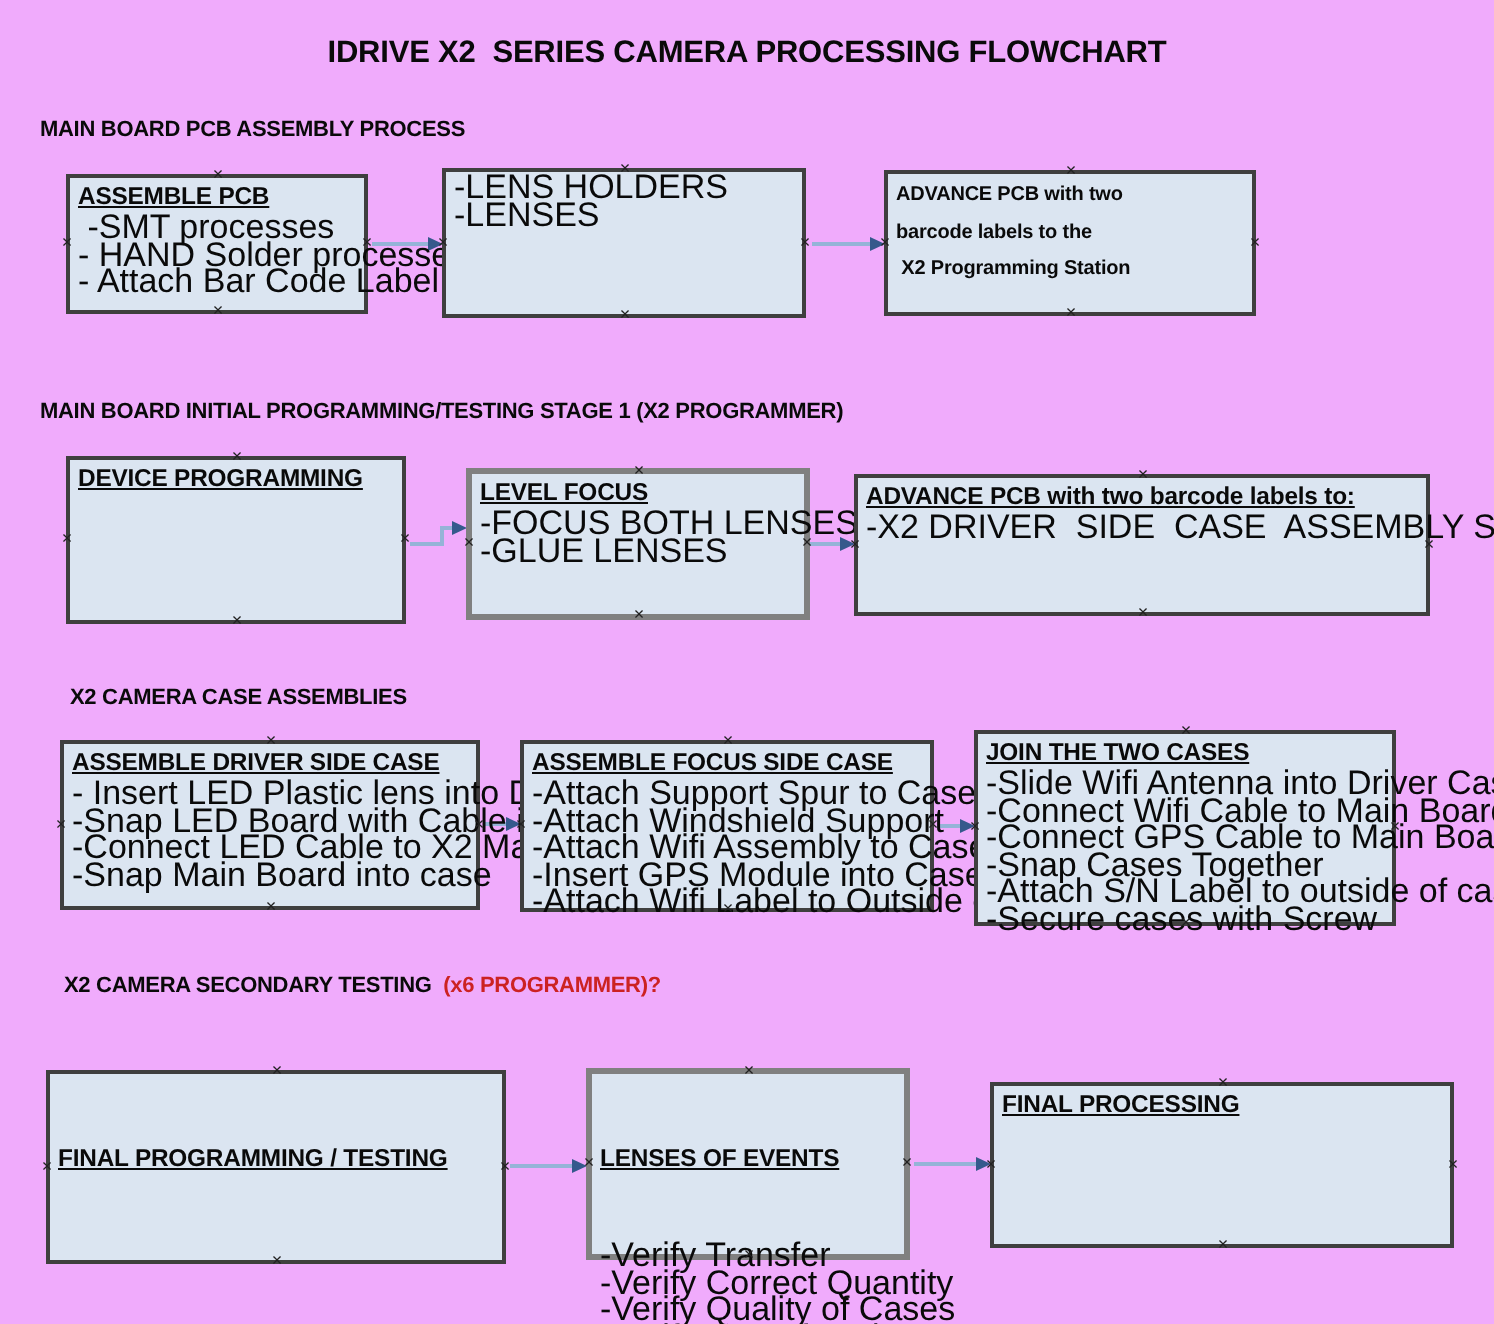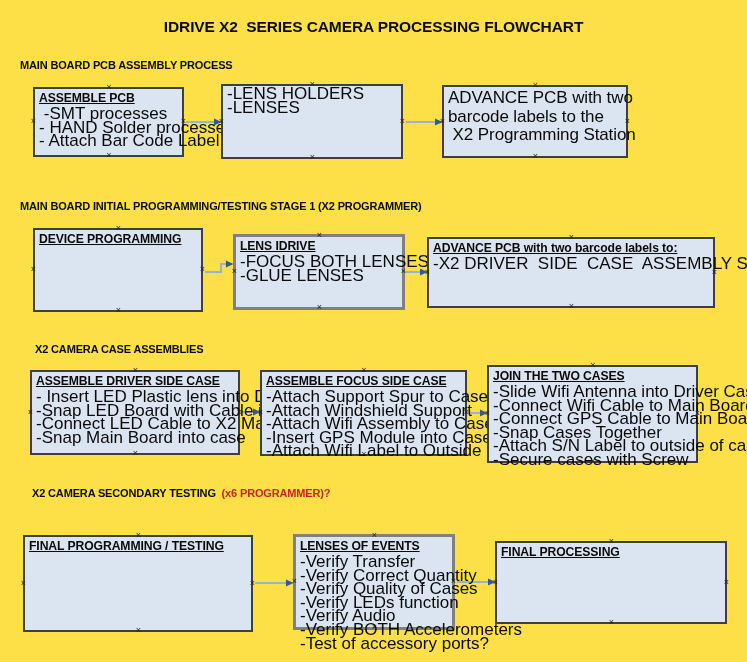--- a/index.html
+++ b/index.html
@@ -1,47 +1,47 @@
 <!DOCTYPE html>
 <html><head>
 <meta charset="utf-8">
 <style>
   html,body { margin:0; padding:0; background:#ffffff; }
   .canvas {
-    position:relative; width:747px; height:662px; background:#fde047;
+    position:relative; width:747px; height:662px; background:#f0abfc;
     font-family:"Liberation Sans", sans-serif; overflow:hidden;
   }
   .page-title {
     position:absolute; top:18px; left:0; width:747px; text-align:center;
     font-size:15.5px; font-weight:bold; color:#0a0a0a; white-space:pre; letter-spacing:-0.1px;
   }
   .sec-heading {
     position:absolute; font-size:11px; font-weight:bold; color:#0a0a0a;
     white-space:pre; letter-spacing:-0.15px;
   }
   #sh1 { left:20px; top:59px; }
   #sh2 { left:20px; top:200px; }
   #sh3 { left:35px; top:343px; }
   #sh4 { left:32px; top:487px; }
-  .red { color:#cc2222; }
+  .red { color:#cc2222;margin-top:33px; }
   .box {
     position:absolute; box-sizing:border-box;
     background:#dbe5f1; border:2px solid #3f3f3f;
   }
   .box.gray { border:3px solid #808080; }
   .box-title {
     font-size:12.2px; font-weight:bold; line-height:15px;
     padding:2px 2px 0 4px; white-space:pre; color:#0a0a0a; letter-spacing:-0.1px;text-decoration:underline;
   }
   .box-body {
     font-size:17px; line-height:13.6px; padding:1px 2px 0 4px;
     white-space:pre; color:#0a0a0a;
   }
   .box-body.bold-lines {
-    font-weight:normal; font-size:17px; line-height:18.5px; padding-top:2px; letter-spacing:-0.1px;
+    font-weight:bold; font-size:10px; line-height:18.5px; padding-top:2px; letter-spacing:-0.1px;
   }
   
   .cp {
     position:absolute; font-size:9px; line-height:7px; color:#222;
     font-weight:normal; width:7px; height:7px; text-align:center;
   }
   .cp-t { top:-5px;  left:50%; margin-left:-3px; }
   .cp-b { bottom:-4px; left:50%; margin-left:-3px; }
   .cp-l { left:-5px; top:50%; margin-top:-4px; }
   .cp-r { right:-5px; top:50%; margin-top:-4px; }
@@ -125,21 +125,21 @@
     <span class="cp cp-l">×</span>
     <span class="cp cp-r">×</span>
     <div class="box-title">DEVICE PROGRAMMING</div>
   </div>
 
   <div class="box gray" id="box-e">
     <span class="cp cp-t">×</span>
     <span class="cp cp-b">×</span>
     <span class="cp cp-l">×</span>
     <span class="cp cp-r">×</span>
-    <div class="box-title">LENS IDRIVE</div>
+    <div class="box-title">LEVEL FOCUS</div>
     <div class="box-body">-FOCUS BOTH LENSES
 -GLUE LENSES</div>
   </div>
 
   <div class="box" id="box-f">
     <span class="cp cp-t">×</span>
     <span class="cp cp-b">×</span>
     <span class="cp cp-l">×</span>
     <span class="cp cp-r">×</span>
     <div class="box-title">ADVANCE PCB with two barcode labels to:</div>

